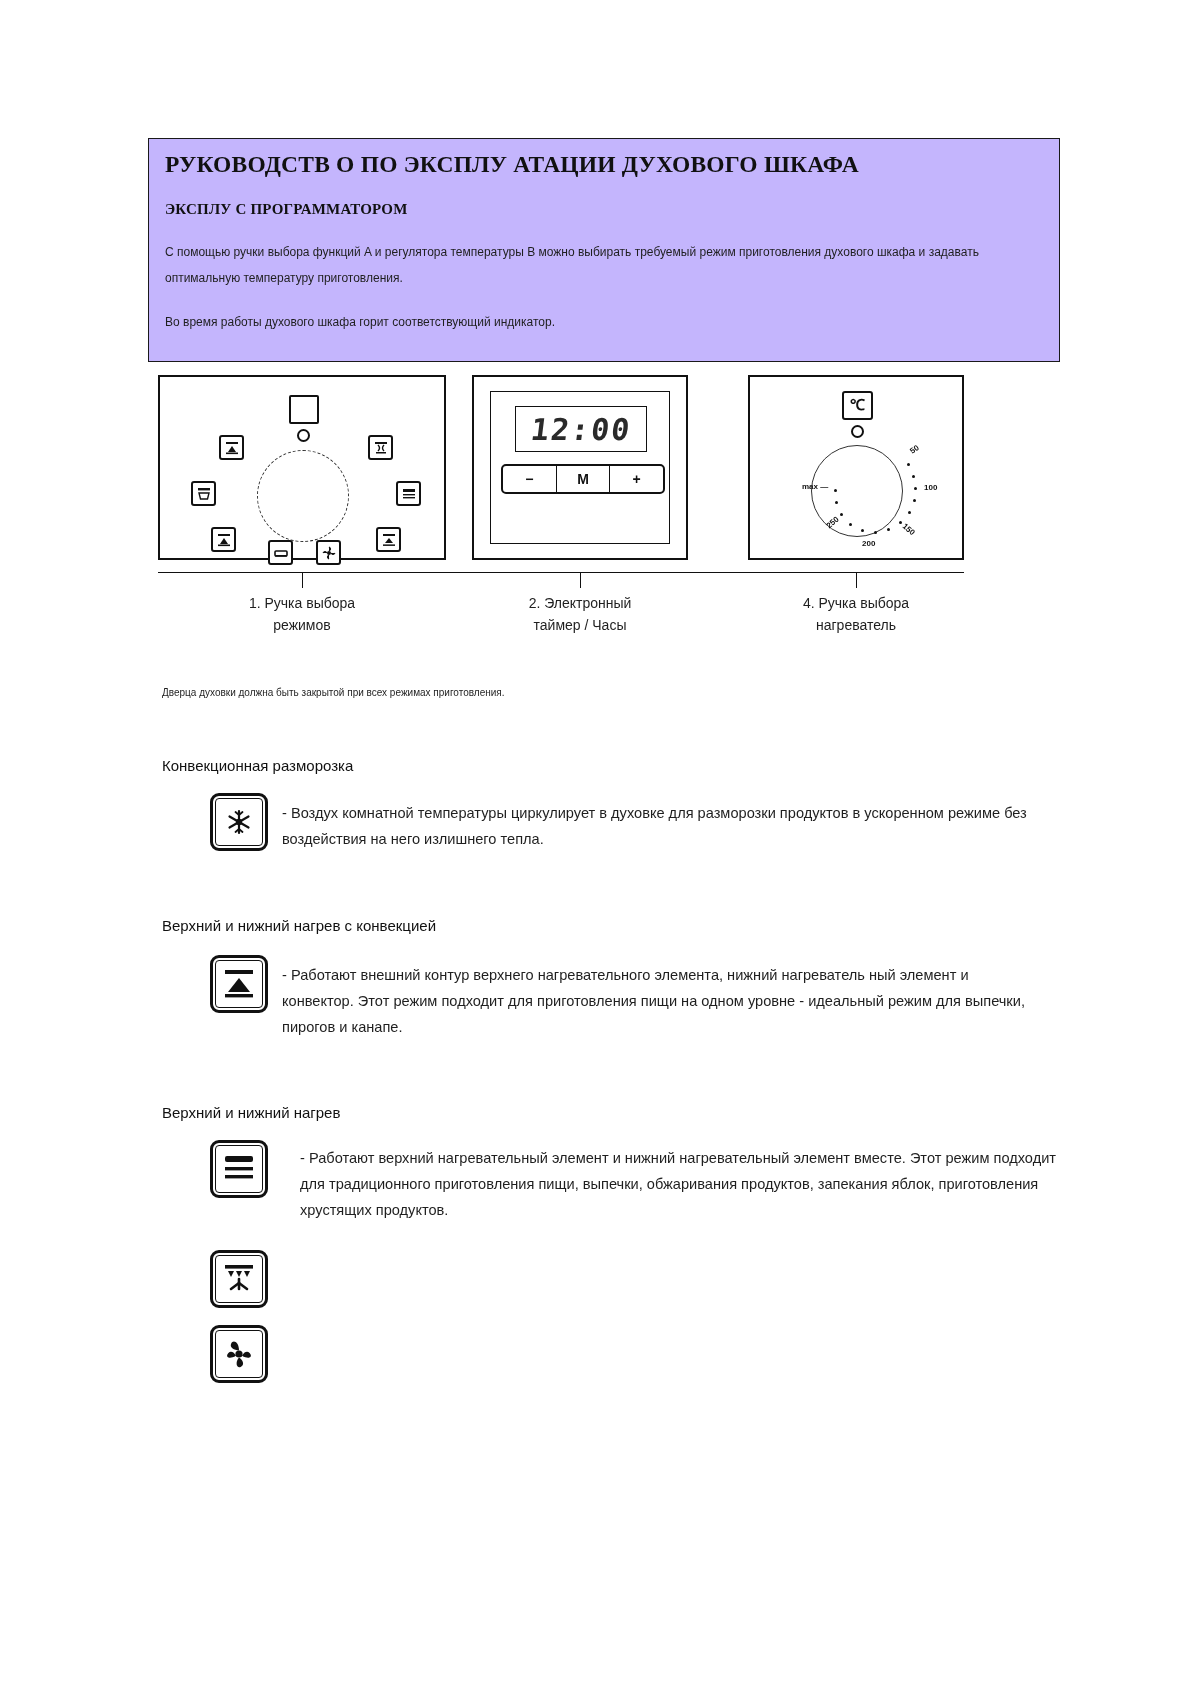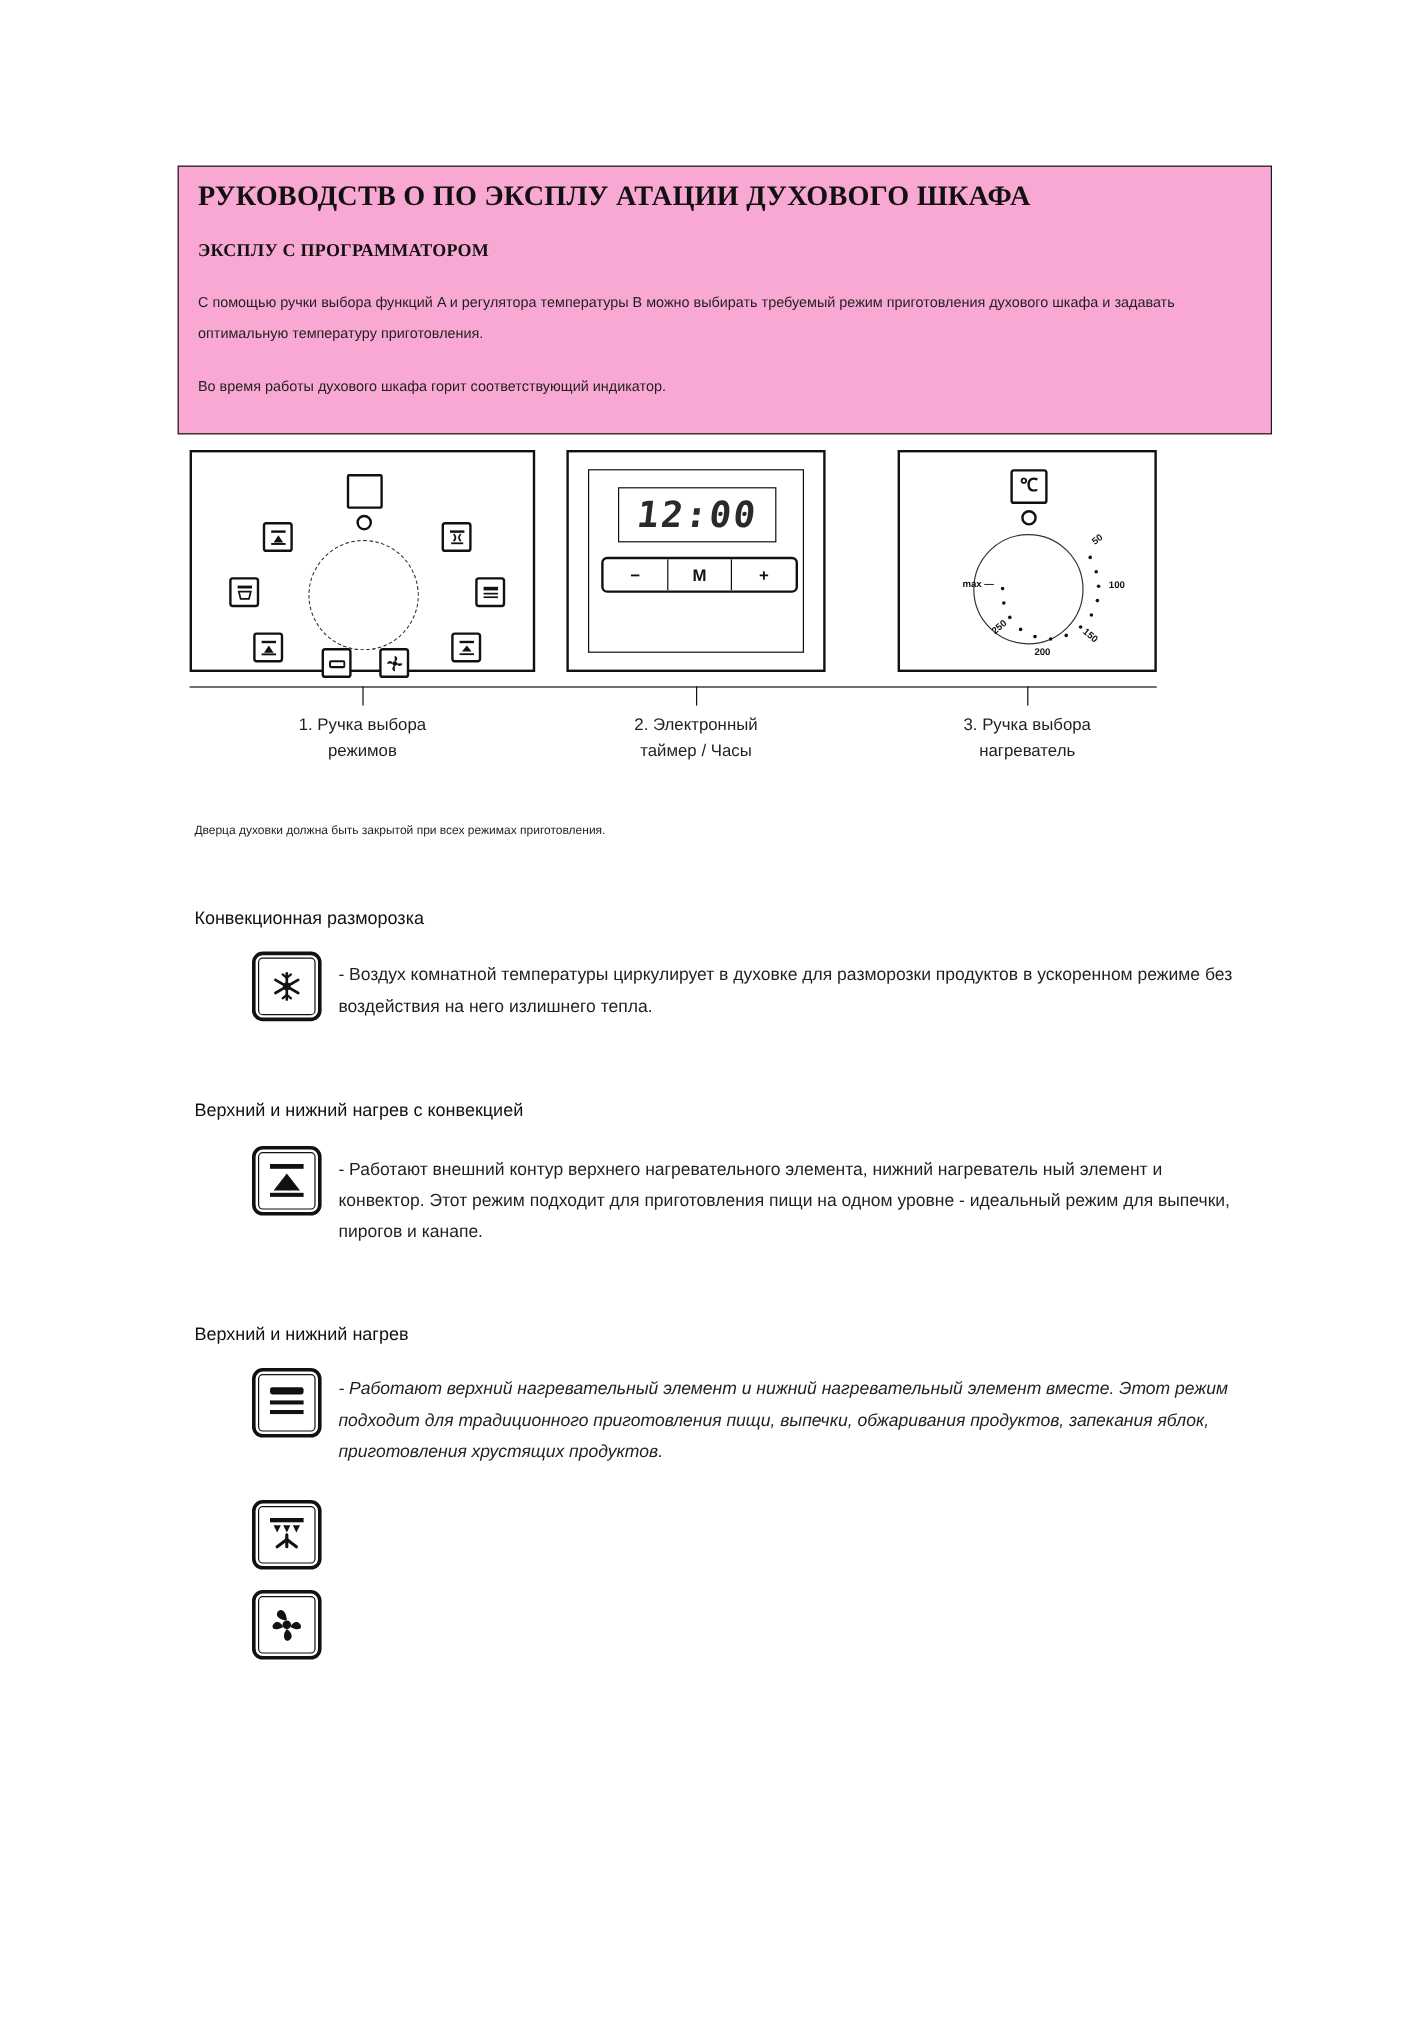--- a/index.html
+++ b/index.html
@@ -11,21 +11,21 @@
     position:relative;
     overflow:hidden;
   }
   .page{position:absolute;left:0;top:0;width:1190px;height:1684px;}
 
   
   .header-box{
     position:absolute;left:148px;top:138px;width:912px;height:224px;
     border:1.5px solid #1a1a1a;
     box-sizing:border-box;
-    background:#f9a8d4;
+    background:#c4b5fd;
   }
   .doc-title{
     position:absolute;left:16px;top:12px;
     font-size:23.5px;font-weight:bold;
     font-family:"Liberation Serif", serif;
     letter-spacing:0.2px;
     color:#111;
     white-space:nowrap;
   }
   .sub-title{
@@ -309,21 +309,21 @@
 
   <div class="caption" style="left:202px;width:200px;">
     <div>1. Ручка выбора</div>
     <div>режимов</div>
   </div>
   <div class="caption" style="left:480px;width:200px;">
     <div>2. Электронный</div>
     <div>таймер / Часы</div>
   </div>
   <div class="caption" style="left:756px;width:200px;">
-    <div>3. Ручка выбора</div>
+    <div>4. Ручка выбора</div>
     <div>нагреватель</div>
   </div>
 
   <div class="body-line" style="top:680px;width:850px;">Дверца духовки должна быть закрытой при всех режимах приготовления.</div>
 
   <div class="sec-head" style="top:757px;">Конвекционная разморозка</div>
   <div class="sec-icon" style="left:210px;top:793px;">
     <div class="inner">
       <svg width="30" height="30" viewBox="0 0 30 30">
         <g stroke="#111" stroke-width="2.2" stroke-linecap="round">
@@ -358,21 +358,21 @@
   <div class="sec-head" style="top:1104px;">Верхний и нижний нагрев</div>
   <div class="sec-icon" style="left:210px;top:1140px;">
     <div class="inner">
       <svg width="34" height="34" viewBox="0 0 34 34">
         <rect x="3" y="4" width="28" height="6" rx="2" fill="#111"></rect>
         <rect x="3" y="15" width="28" height="3.4" fill="#111"></rect>
         <rect x="3" y="23" width="28" height="3.4" fill="#111"></rect>
       </svg>
     </div>
   </div>
-  <div class="sec-text" style="left:282px;top:1145px;font-style:italic;">- Работают верхний нагревательный элемент и нижний нагревательный элемент вместе. Этот режим подходит для традиционного приготовления пищи, выпечки, обжаривания продуктов, запекания яблок, приготовления хрустящих продуктов.</div>
+  <div class="sec-text" style="left:300px;top:1145px;">- Работают верхний нагревательный элемент и нижний нагревательный элемент вместе. Этот режим подходит для традиционного приготовления пищи, выпечки, обжаривания продуктов, запекания яблок, приготовления хрустящих продуктов.</div>
 
   <div class="sec-icon" style="left:210px;top:1250px;">
     <div class="inner">
       <svg width="34" height="34" viewBox="0 0 34 34">
         <rect x="3" y="3" width="28" height="3.6" fill="#111"></rect>
         <g fill="#111">
           <path d="M6 9 L12 9 L9 15 Z"></path>
             <path d="M14 9 L20 9 L17 15 Z"></path>
             <path d="M22 9 L28 9 L25 15 Z"></path>
         </g>

